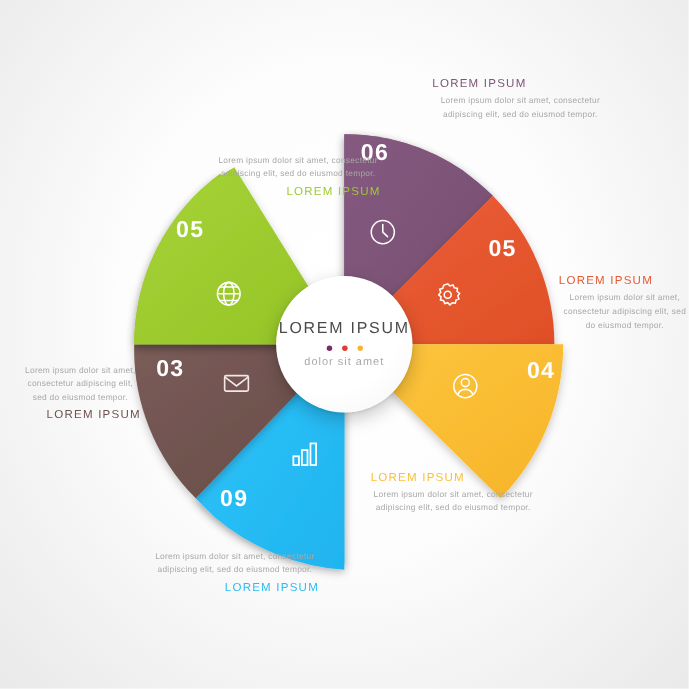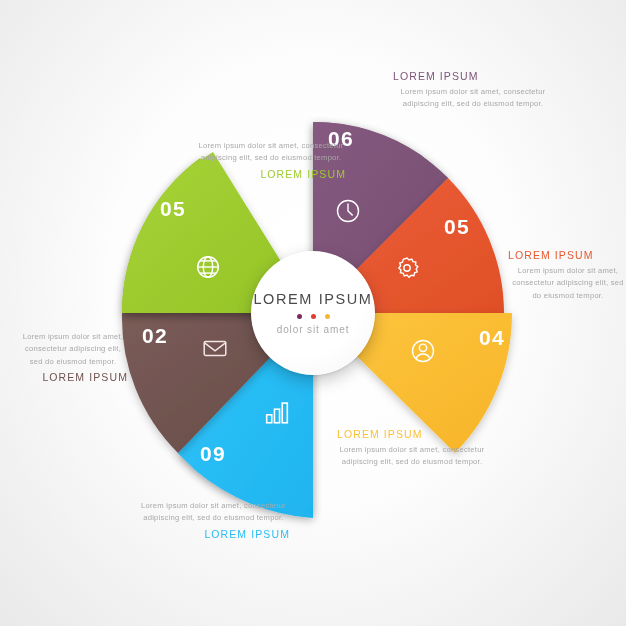--- a/index.html
+++ b/index.html
@@ -98,21 +98,21 @@
     <path filter="url(#sdrop)" fill="url(#g03)" d="M313,313 L313,513 A200,200 0 0 1 178,453 L313,313 Z"></path>
     <path filter="url(#sdrop)" fill="url(#g03)" d="M313,313 L313,518 A205,205 0 0 1 195,470 L178,453 L313,313 Z"></path>
 
     <path filter="url(#sdrop)" fill="url(#g02)" d="M313,313 L178,453 A191,191 0 0 1 122,313 L313,313 Z"></path>
 
     <path filter="url(#sdrop)" fill="url(#g01)" d="M313,313 L122,313 A191,191 0 0 1 200,158 L313,313 Z"></path>
     <path filter="url(#sdrop)" fill="url(#g01)" d="M313,313 L122,313 A191,191 0 0 1 191,166 L213,152 L313,313 Z"></path>
   </svg>
 
   <div class="seg-num" style="left:160px;top:198px;">05</div>
-  <div class="seg-num" style="left:142px;top:325px;">02</div>
+  <div class="seg-num" style="left:142px;top:325px;">03</div>
   <div class="seg-num" style="left:200px;top:443px;">09</div>
   <div class="seg-num" style="left:479px;top:327px;">04</div>
   <div class="seg-num" style="left:444px;top:216px;">05</div>
   <div class="seg-num" style="left:328px;top:128px;">06</div>
 
   <div class="seg-ico" style="left:193px;top:252px;">
     <svg viewBox="0 0 32 32" fill="none" stroke="#ffffff" stroke-width="1.5">
       <circle cx="16" cy="16" r="11"></circle>
       <ellipse cx="16" cy="16" rx="5" ry="11"></ellipse>
       <line x1="5" y1="16" x2="27" y2="16"></line>

